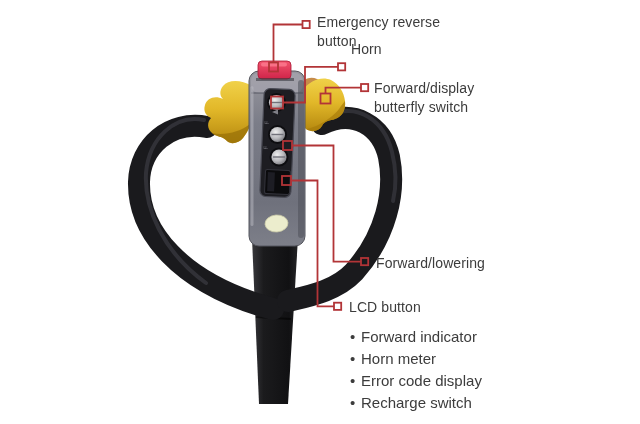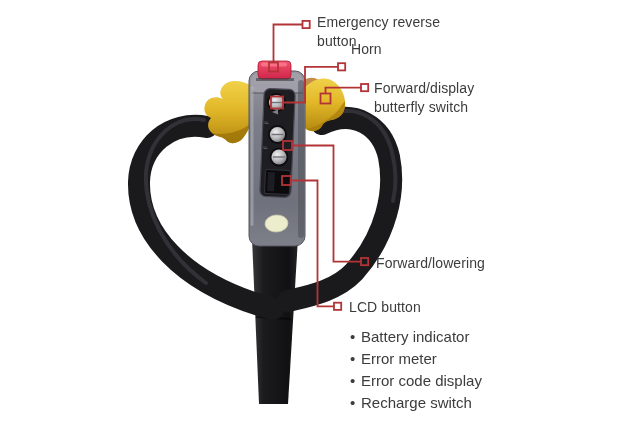--- a/index.html
+++ b/index.html
@@ -135,25 +135,25 @@
 button</div>
 <div class="callout" style="left:351px;top:40px;">Horn</div>
 <div class="callout" style="left:374px;top:79px;">Forward/display
 butterfly switch</div>
 <div class="callout" style="left:376px;top:254px;">Forward/lowering</div>
 <div class="callout" style="left:349px;top:298px;">LCD button</div>
 
 <div class="features">
   <div class="feature-row">
     <span class="feature-bullet">•</span>
-    <span>Battery indicator</span>
+    <span>Forward indicator</span>
   </div>
   <div class="feature-row">
     <span class="feature-bullet">•</span>
-    <span>Error meter</span>
+    <span>Horn meter</span>
   </div>
   <div class="feature-row">
     <span class="feature-bullet">•</span>
     <span>Error code display</span>
   </div>
   <div class="feature-row">
     <span class="feature-bullet">•</span>
     <span>Recharge switch</span>
   </div>
 </div>

